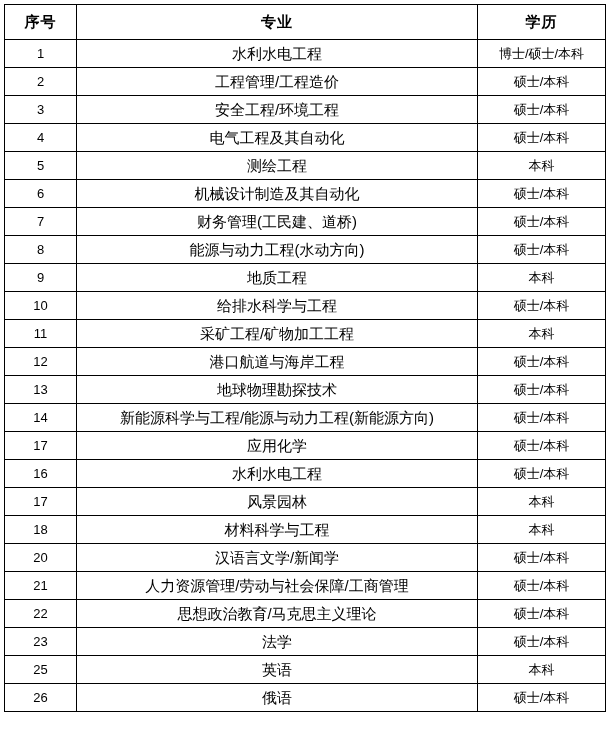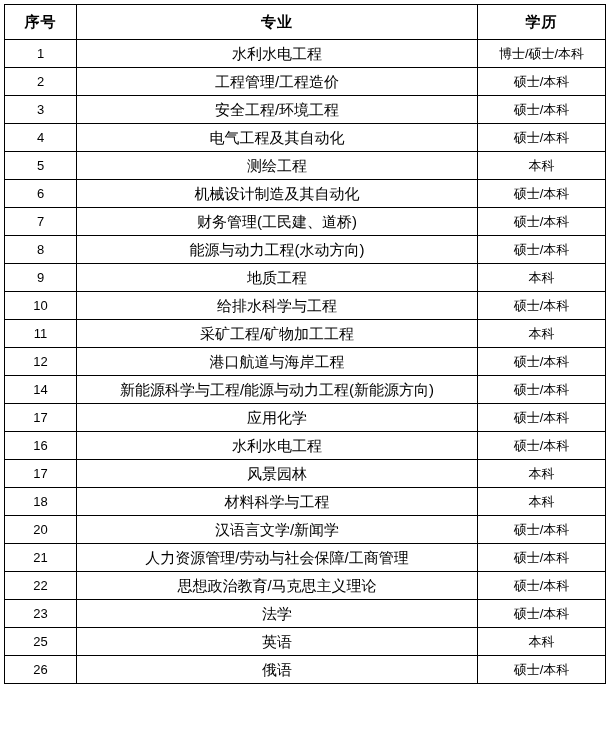--- a/index.html
+++ b/index.html
@@ -126,20 +126,25 @@
         <td class="col-no">11</td>
         <td class="col-major">采矿工程/矿物加工工程</td>
         <td class="col-edu">本科</td>
       </tr>
       <tr>
         <td class="col-no">12</td>
         <td class="col-major">港口航道与海岸工程</td>
         <td class="col-edu">硕士/本科</td>
       </tr>
       <tr>
+        <td class="col-no">13</td>
+        <td class="col-major">地球物理勘探技术</td>
+        <td class="col-edu">硕士/本科</td>
+      </tr>
+      <tr>
         <td class="col-no">14</td>
         <td class="col-major">新能源科学与工程/能源与动力工程(新能源方向)</td>
         <td class="col-edu">硕士/本科</td>
       </tr>
       <tr>
         <td class="col-no">17</td>
         <td class="col-major">应用化学</td>
         <td class="col-edu">硕士/本科</td>
       </tr>
       <tr>

